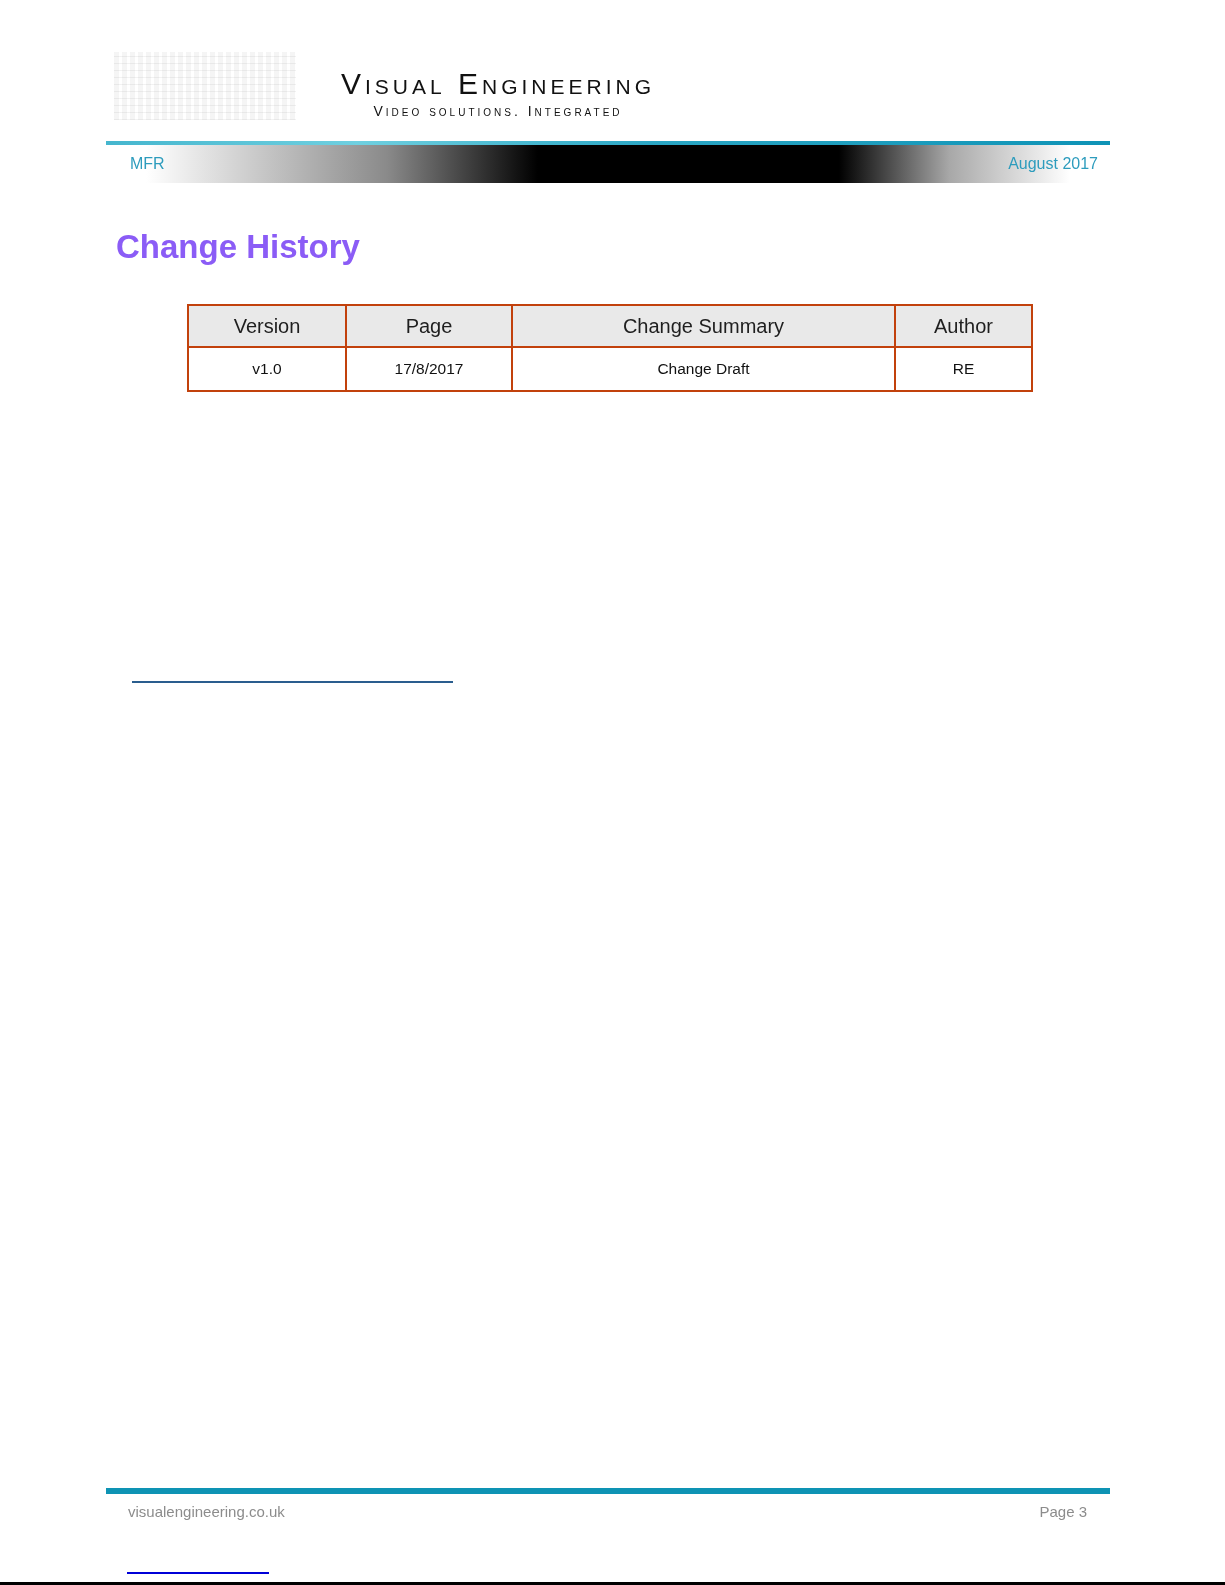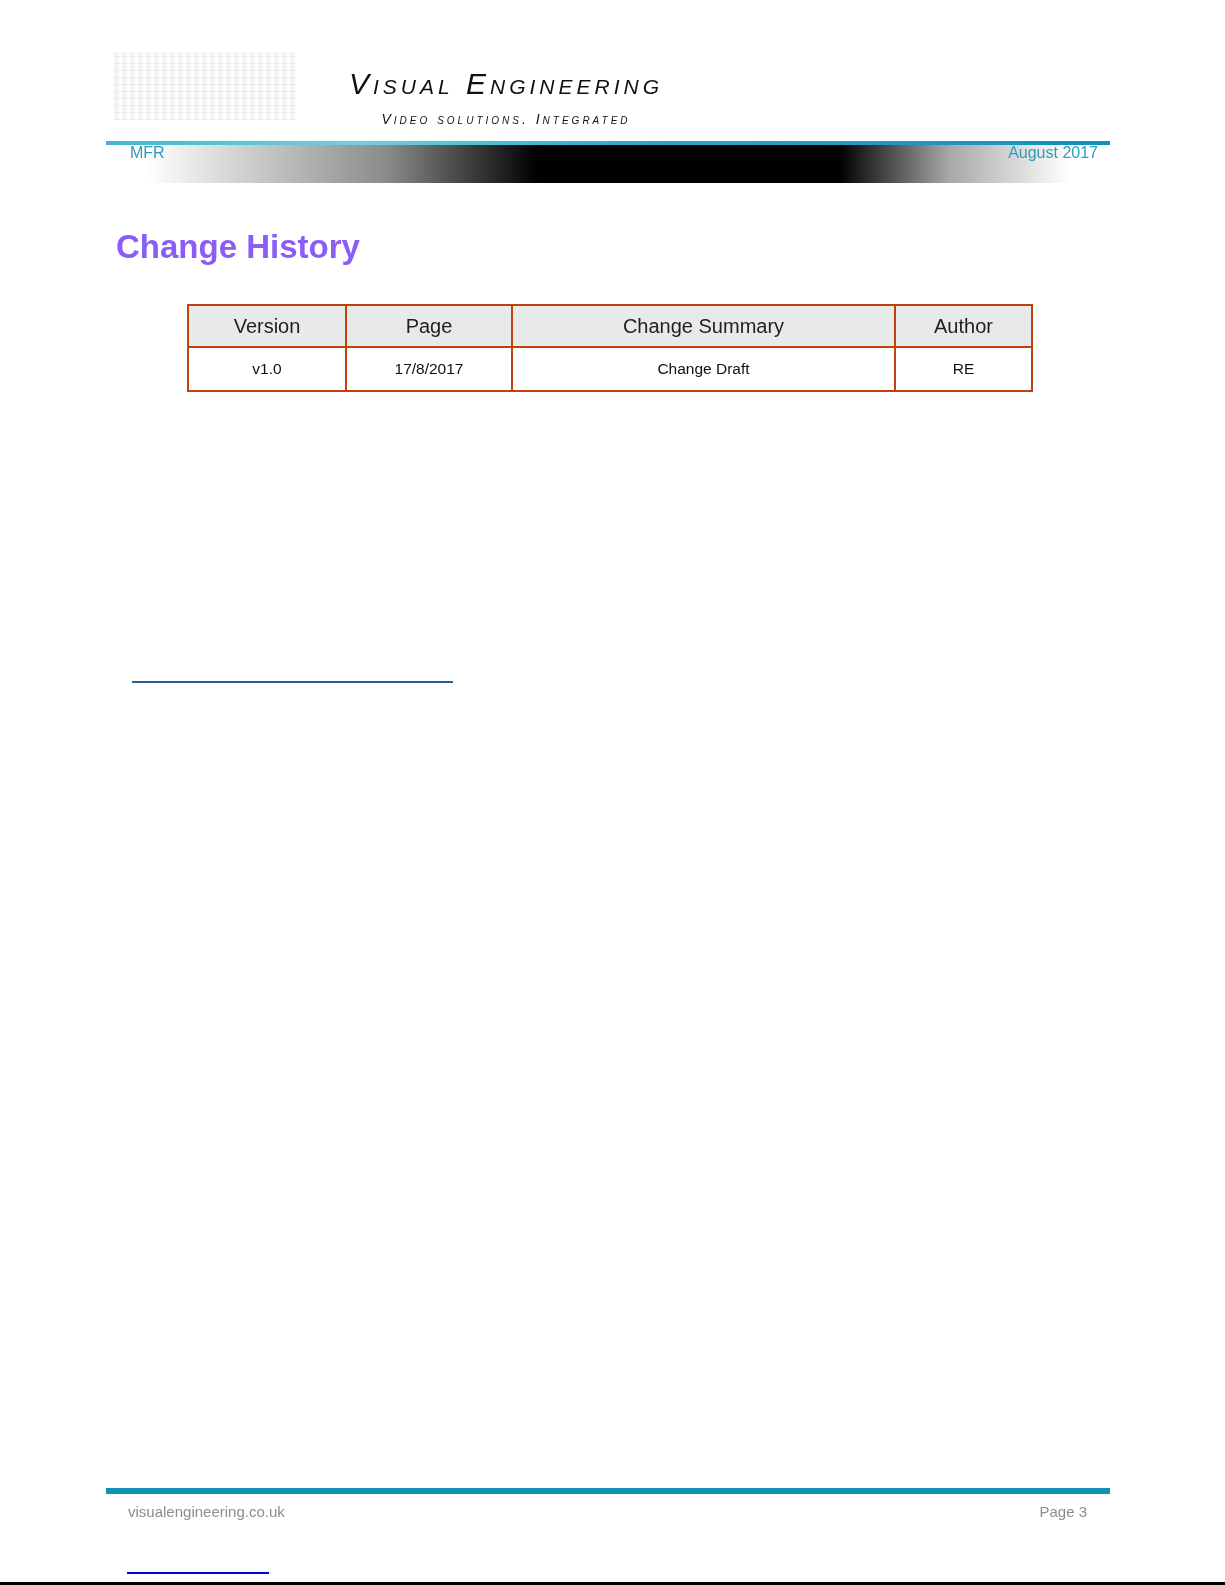--- a/index.html
+++ b/index.html
@@ -13,46 +13,46 @@
   
   .watermark{
     position:absolute;left:114px;top:52px;width:182px;height:68px;
     background-image:
       repeating-linear-gradient(0deg, rgba(120,120,120,0.18) 0 1px, transparent 1px 7px),
       repeating-linear-gradient(90deg, rgba(120,120,120,0.14) 0 5px, transparent 5px 8px);
     opacity:.55;
   }
   
   .logo{
-    position:absolute;left:266px;top:70px;width:480px;
-    text-align:center;color:#111;font-style:italic;
+    position:absolute;left:258px;top:70px;width:480px;
+    text-align:center;color:#111;
   }
   .logo-title{
     font-variant:small-caps;
     font-size:30px;line-height:28px;
     letter-spacing:4px;font-weight:400;
     white-space:nowrap;
   }
   .logo-tagline{
     font-variant:small-caps;
     font-size:14px;line-height:14px;
     letter-spacing:3px;font-weight:400;
-    margin-top:14px;white-space:nowrap;text-align:center;
+    margin-top:6px;white-space:nowrap;text-align:center;
   }
   
   .header-rule{
     position:absolute;left:106px;top:141px;width:1004px;height:4px;
     background:linear-gradient(90deg,#45b6ce 0%,#6fd0e0 25%,#2aa6c4 55%,#0e93b6 100%);
   }
   .banner{
     position:absolute;left:106px;top:145px;width:1004px;height:38px;
     background:linear-gradient(90deg,
       #ffffff 0%, #ffffff 4%, #8a8a8a 28%, #000000 43%,
       #000000 73%, #a8a8a8 84%, #ffffff 96%, #ffffff 100%);
-    display:flex;justify-content:space-between;
+    display:flex;align-items:center;justify-content:space-between;
     padding:0 12px 0 24px;box-sizing:border-box;
   }
   .banner .doc-code, .banner .doc-date{
     font-size:16px;color:#2d9cbd;line-height:16px;
   }
   
   .h1{
     position:absolute;left:116px;
     font-size:33px;font-weight:600;color:#8b5cf6;line-height:34px;
   }

